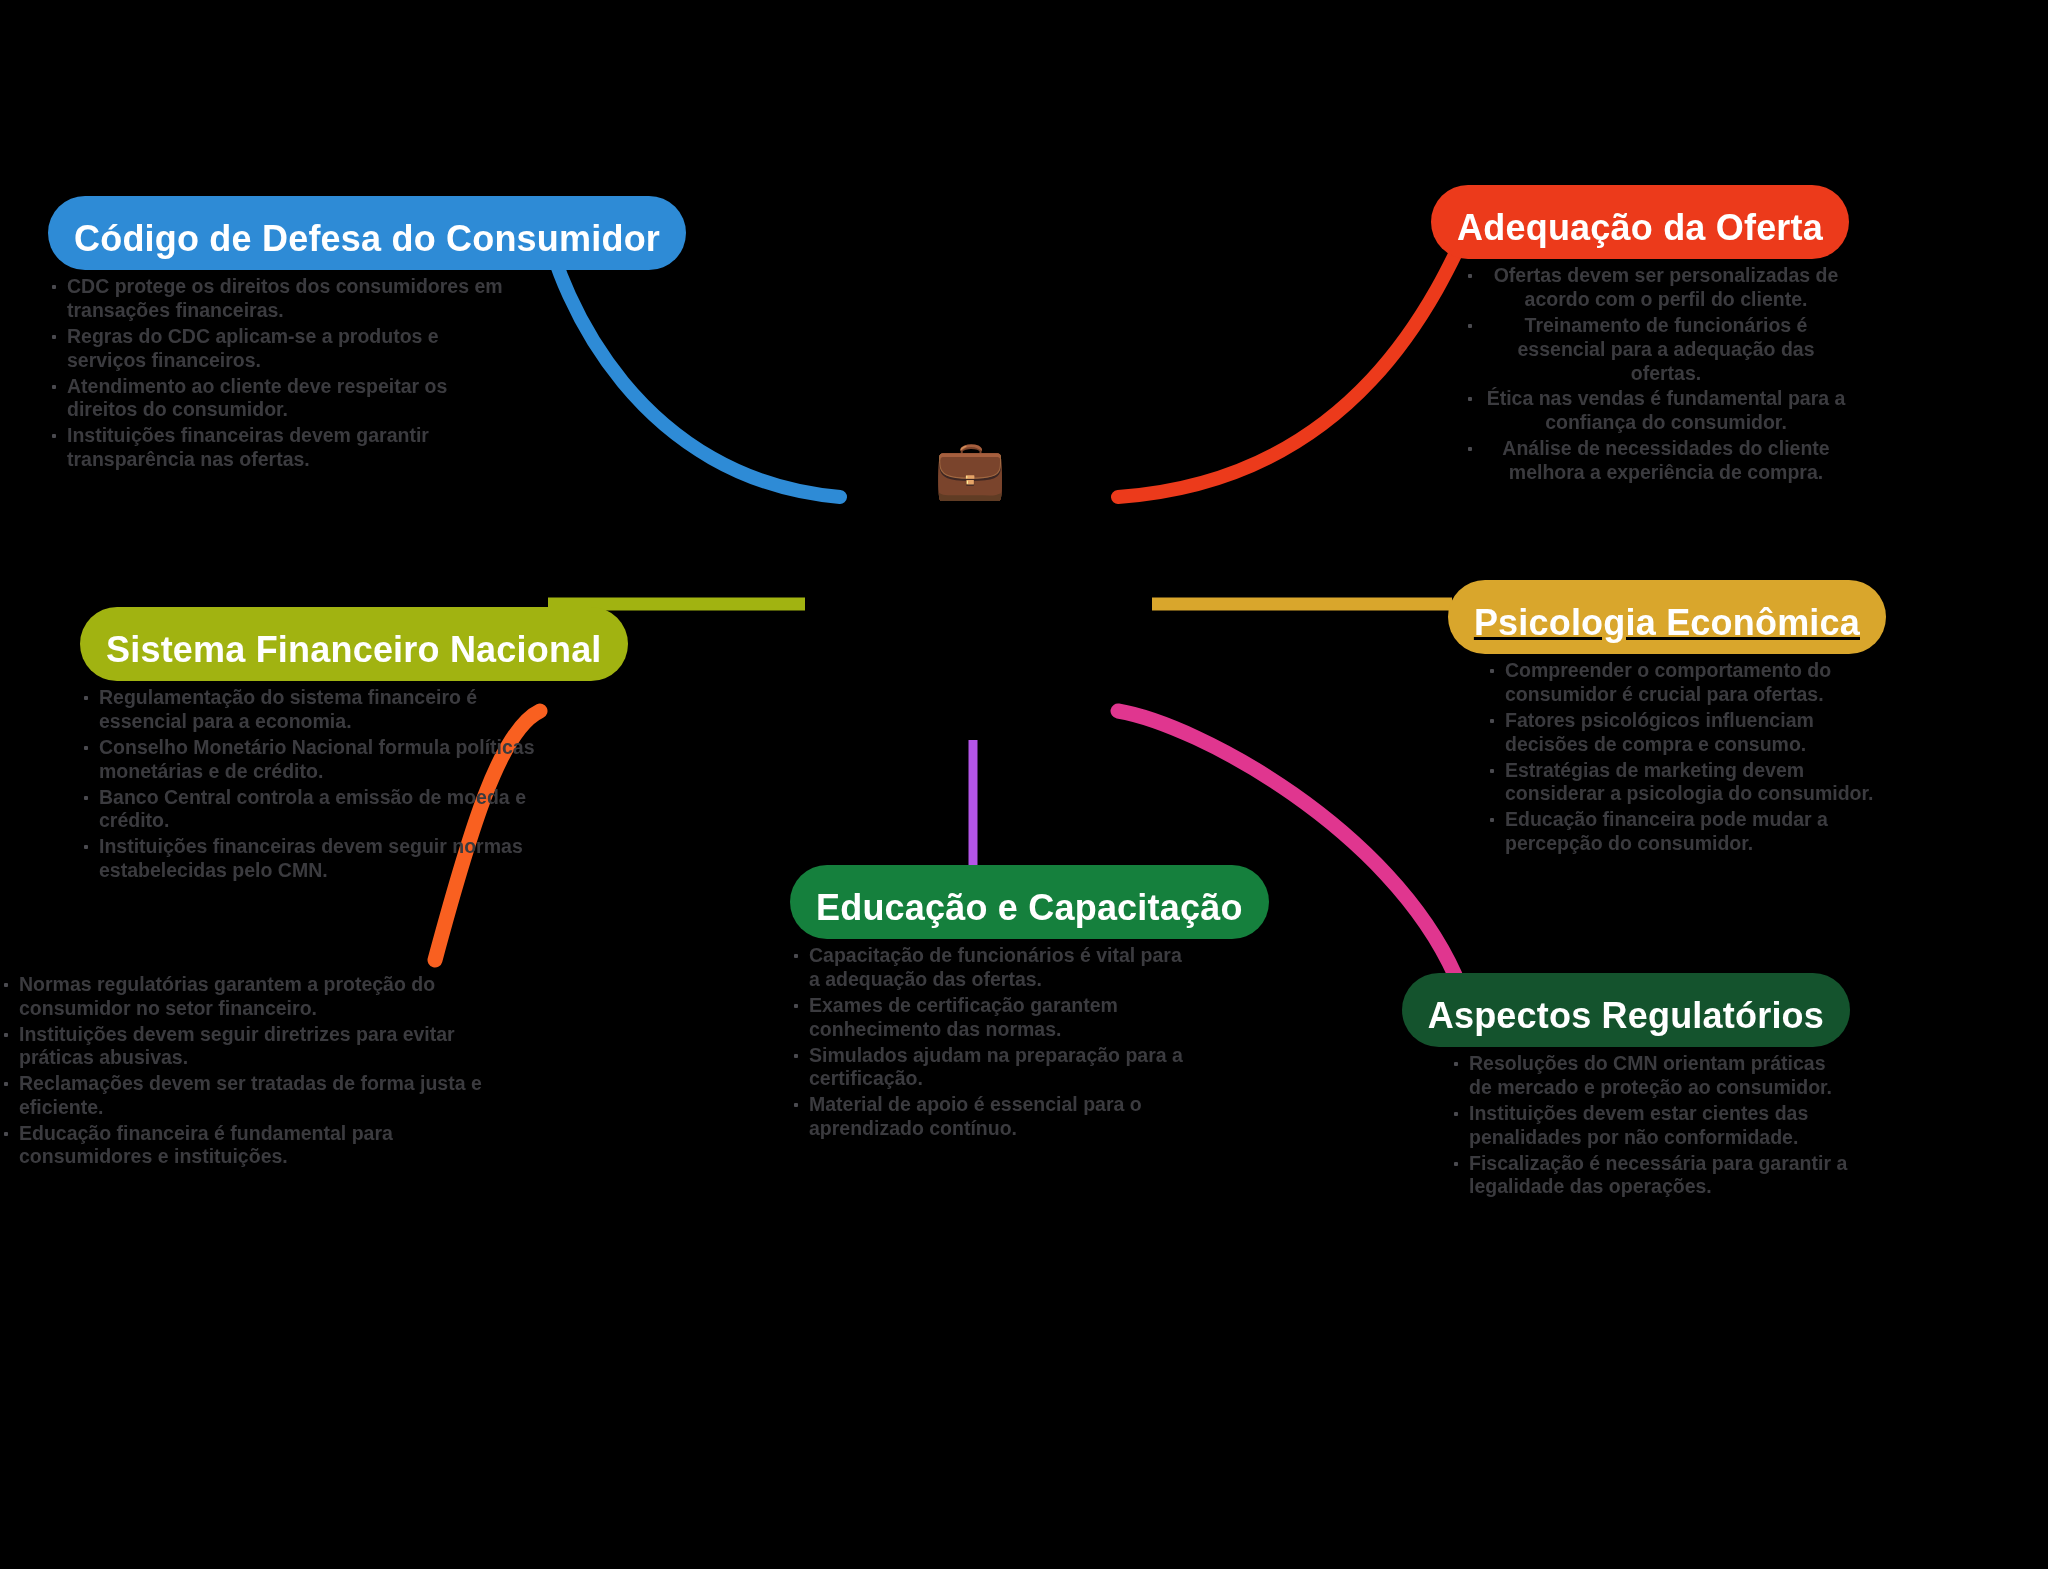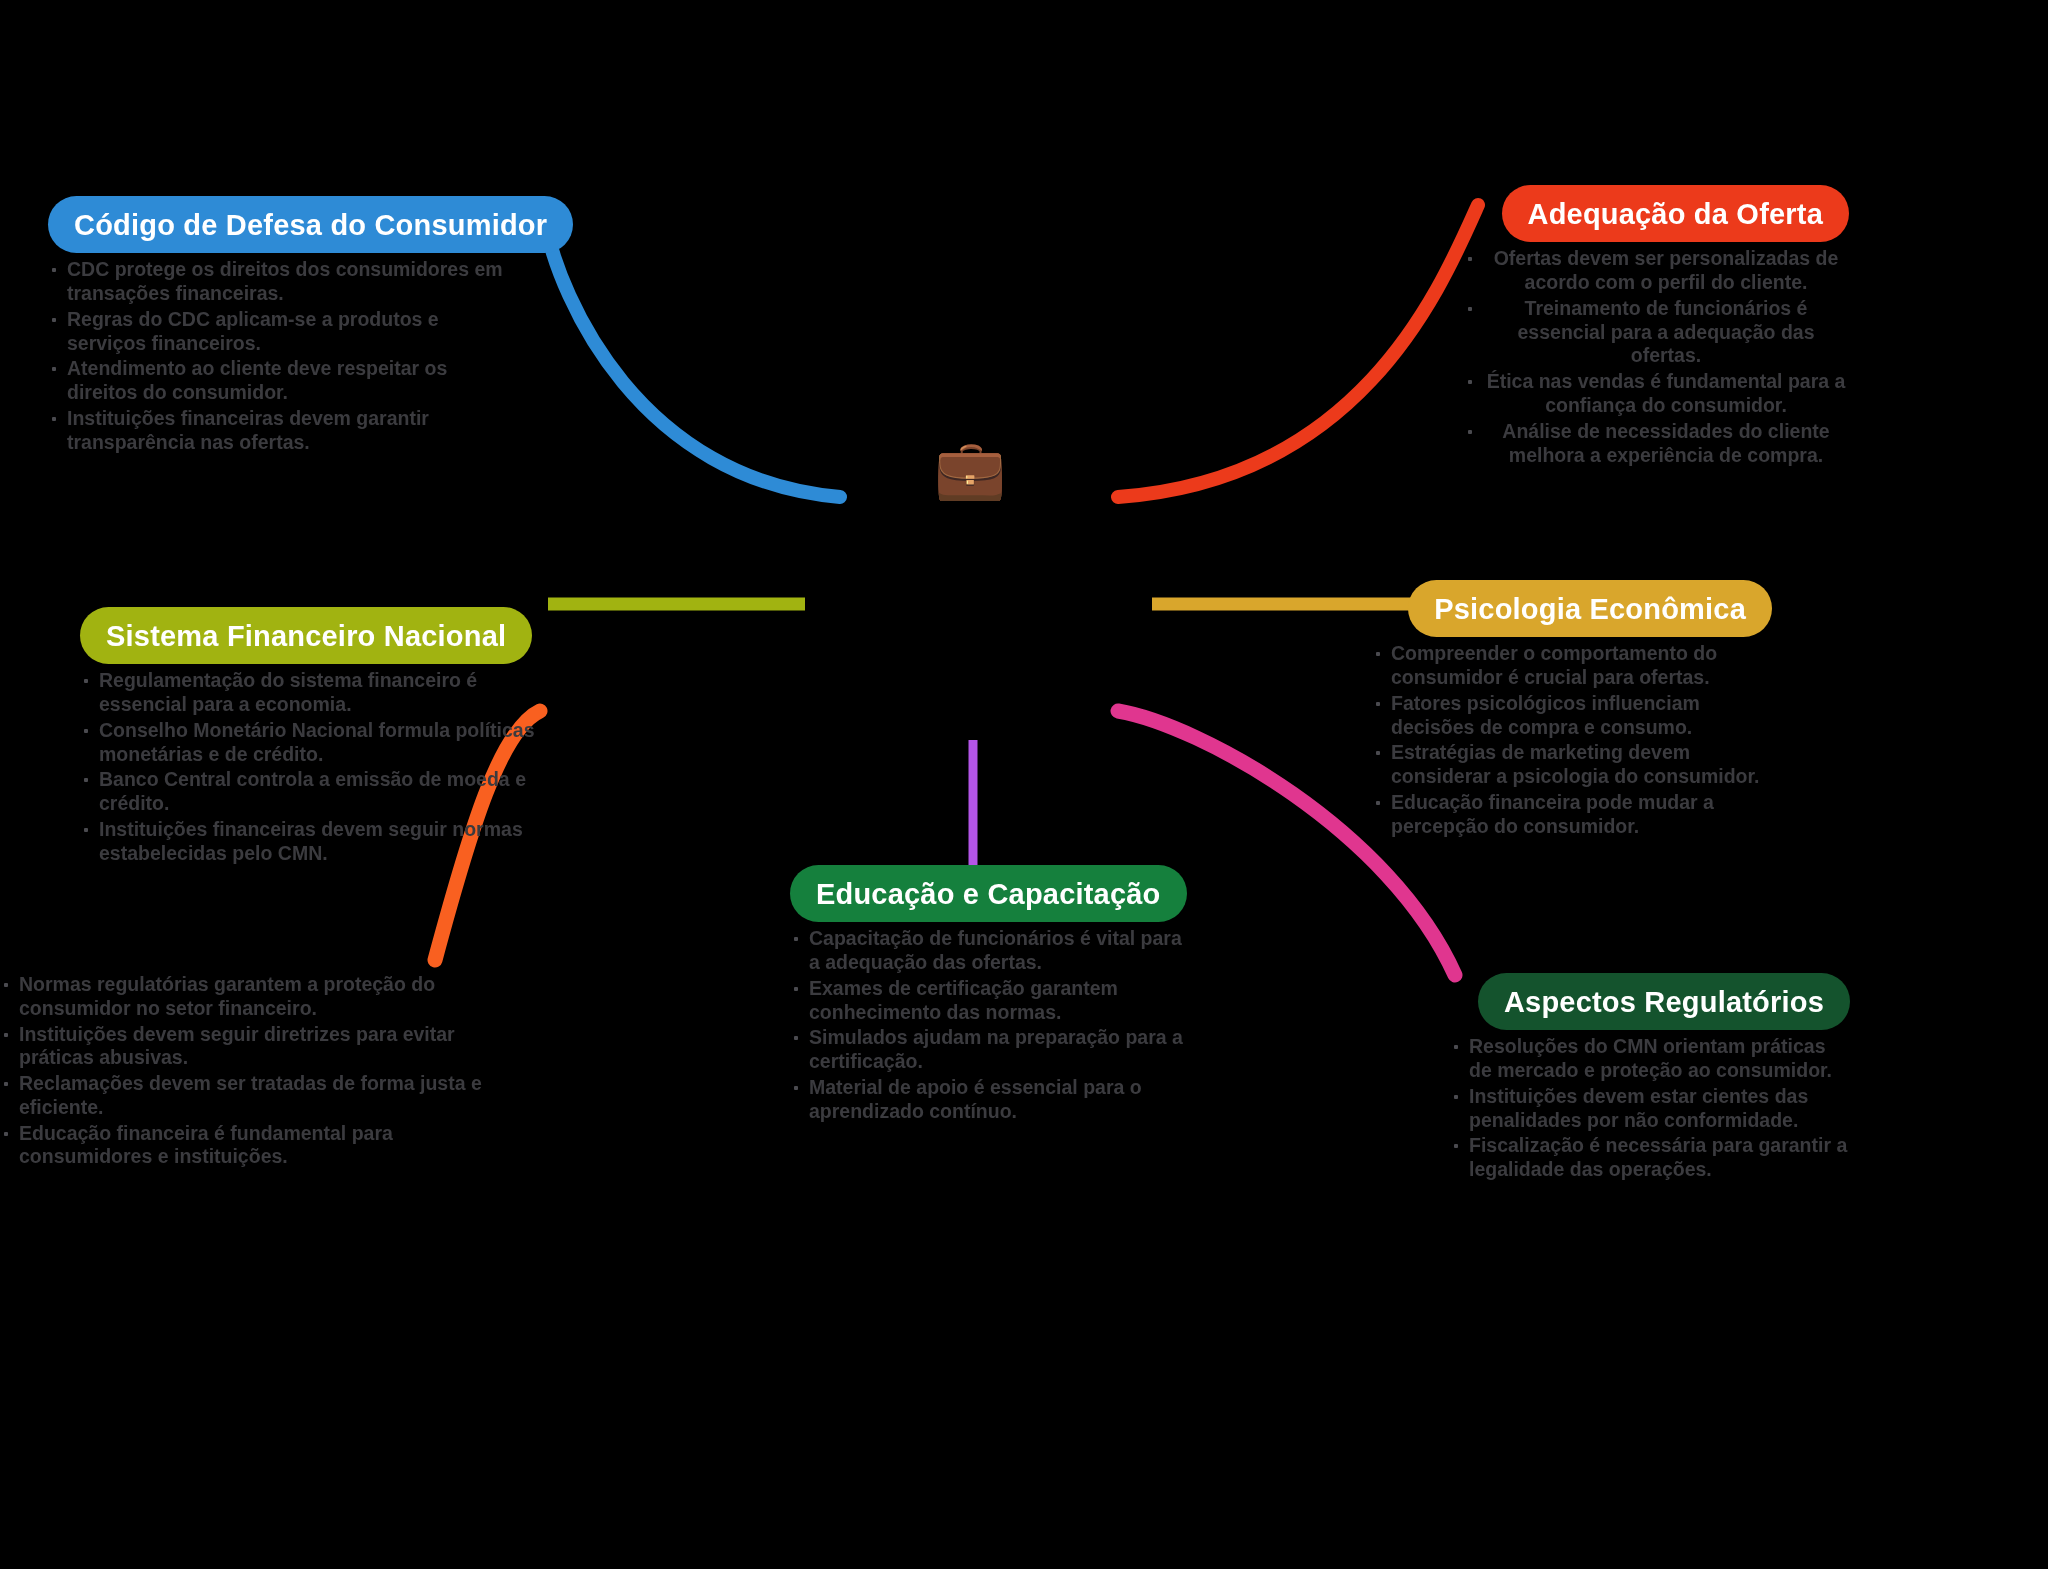--- a/index.html
+++ b/index.html
@@ -22,23 +22,23 @@
     width: 2048px;
     height: 1569px;
     pointer-events: none;
   }
   .node {
     position: absolute;
   }
   .pill {
     display: inline-block;
     border-radius: 999px;
-    padding: 13px 26px 11px 26px;
+    padding: 22px 26px 11px 26px;
     color: #ffffff;
-    font-size: 29px;
+    font-size: 36px;
     font-weight: bold;
     letter-spacing: 0.2px;
     white-space: nowrap;
     line-height: 1.15;
   }
   .pill-row {
     display: flex;
   }
   .pill-row.right {
     justify-content: flex-end;
@@ -73,21 +73,21 @@
     line-height: 1;
     user-select: none;
   }
 
   
   #node-cdc      { left: 48px;   top: 196px;  width: 470px; }
   #node-sfn      { left: 80px;   top: 607px;  width: 470px; }
   #node-reg      { left: 0px;    top: 968px;  width: 520px; }
   #node-edu      { left: 790px;  top: 865px;  width: 400px; }
   #node-adeq     { left: 1464px; top: 185px;  width: 385px; text-align: center; }
-  #node-psico    { left: 1372px; top: 580px;  width: 400px; }
+  #node-psico    { left: 1486px; top: 580px;  width: 400px; text-decoration: underline; }
   #node-aspec    { left: 1450px; top: 973px;  width: 400px; }
 </style>
 </head>
 <body>
 
 <div id="canvas">
 
   <svg class="connectors" viewBox="0 0 2048 1569" xmlns="http://www.w3.org/2000/svg">
 
     <path d="M 545 222 C 560 300, 640 480, 840 497" stroke="#2e8bd6" stroke-width="14" fill="none" stroke-linecap="round"></path>

